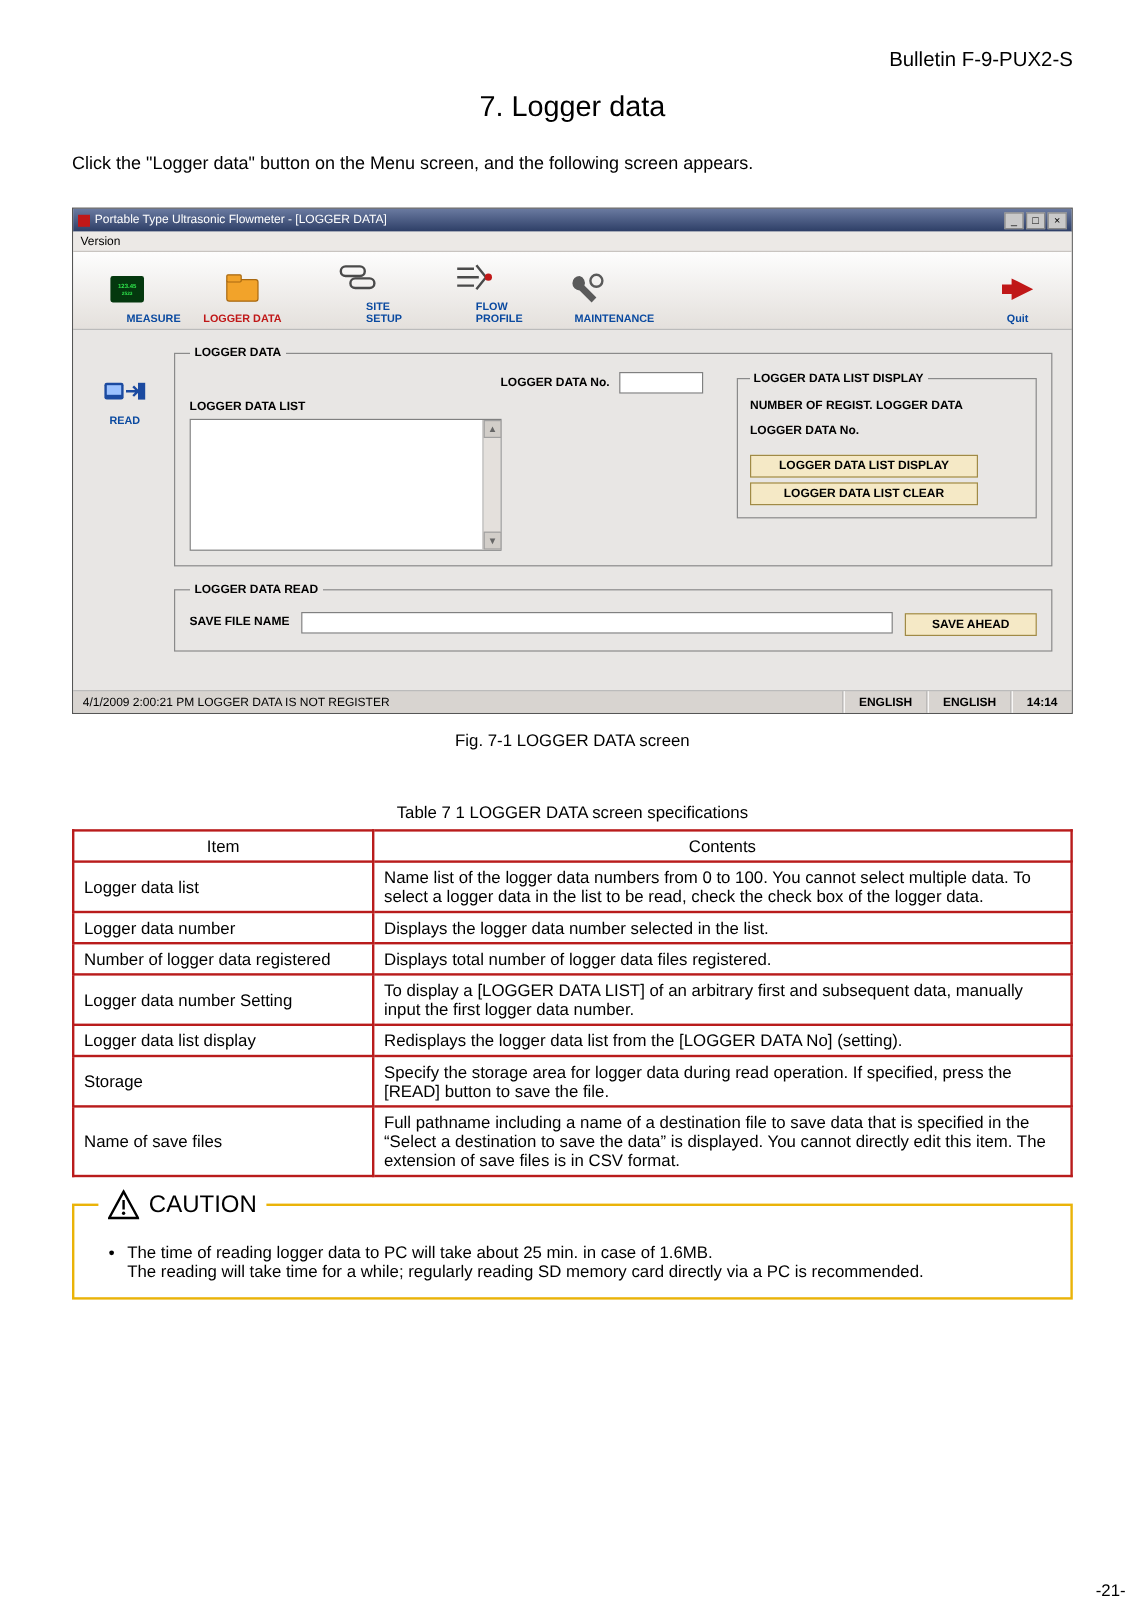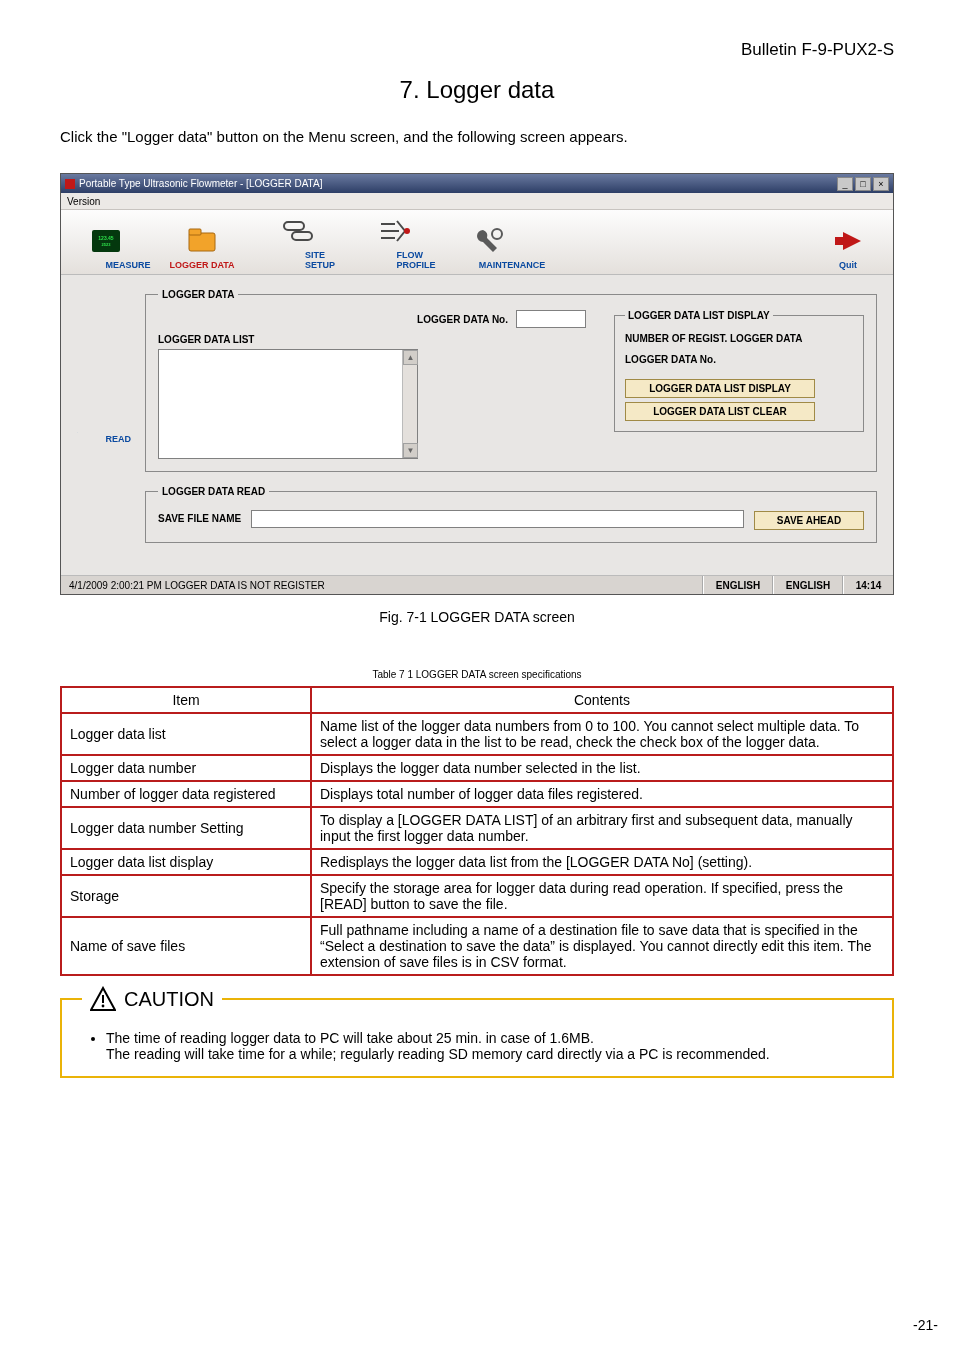--- a/index.html
+++ b/index.html
@@ -96,21 +96,21 @@
   .tb-icon{width:34px;height:30px;position:relative;}
   .tb-icon svg{width:100%;height:100%;}
 
   .workarea{
     height:300px;
     background:var(--app-bg);
     padding:14px 16px 12px 16px;
     display:flex;
     gap:14px;
   }
-  .side-col{width:54px;display:flex;align-items:center;padding-top:22px;gap:28px;}
+  .side-col{width:54px;display:flex;flex-direction:column;align-items:center;padding-top:22px;}
   .side-icon{width:38px;height:30px;}
   .side-label{font-size:9px;font-weight:bold;color:var(--blue);margin-top:4px;}
 
   .main-col{flex:1;display:flex;flex-direction:column;gap:14px;}
 
   fieldset.groupbox{
     border:1px solid var(--groupbox);
     padding:10px 12px 12px 12px;
     margin:0;
   }
@@ -170,21 +170,21 @@
     border-left:1px solid #fff;border-right:1px solid #aaa;
   }
   .status-seg.first{flex:1;border-left:none;}
   .status-seg.lang{width:70px;font-weight:bold;justify-content:center;}
   .status-seg.time{width:50px;font-weight:bold;justify-content:center;border-right:none;}
 
   .fig-caption{
     text-align:center;font-size:14px;margin:8px 0 44px 0;
   }
   .table-caption{
-    text-align:center;font-size:10px;margin:0 0 6px 0;
+    text-align:center;font-size:14px;margin:0 0 6px 0;
   }
 
   table.spec{
     width:834px;margin:0 auto;border-collapse:collapse;font-size:14px;
   }
   table.spec th,table.spec td{
     border:2px solid #b91c1c;padding:4px 8px;text-align:left;vertical-align:middle;
   }
   table.spec th{font-weight:normal;text-align:center;}
   table.spec td.item{width:250px;}

